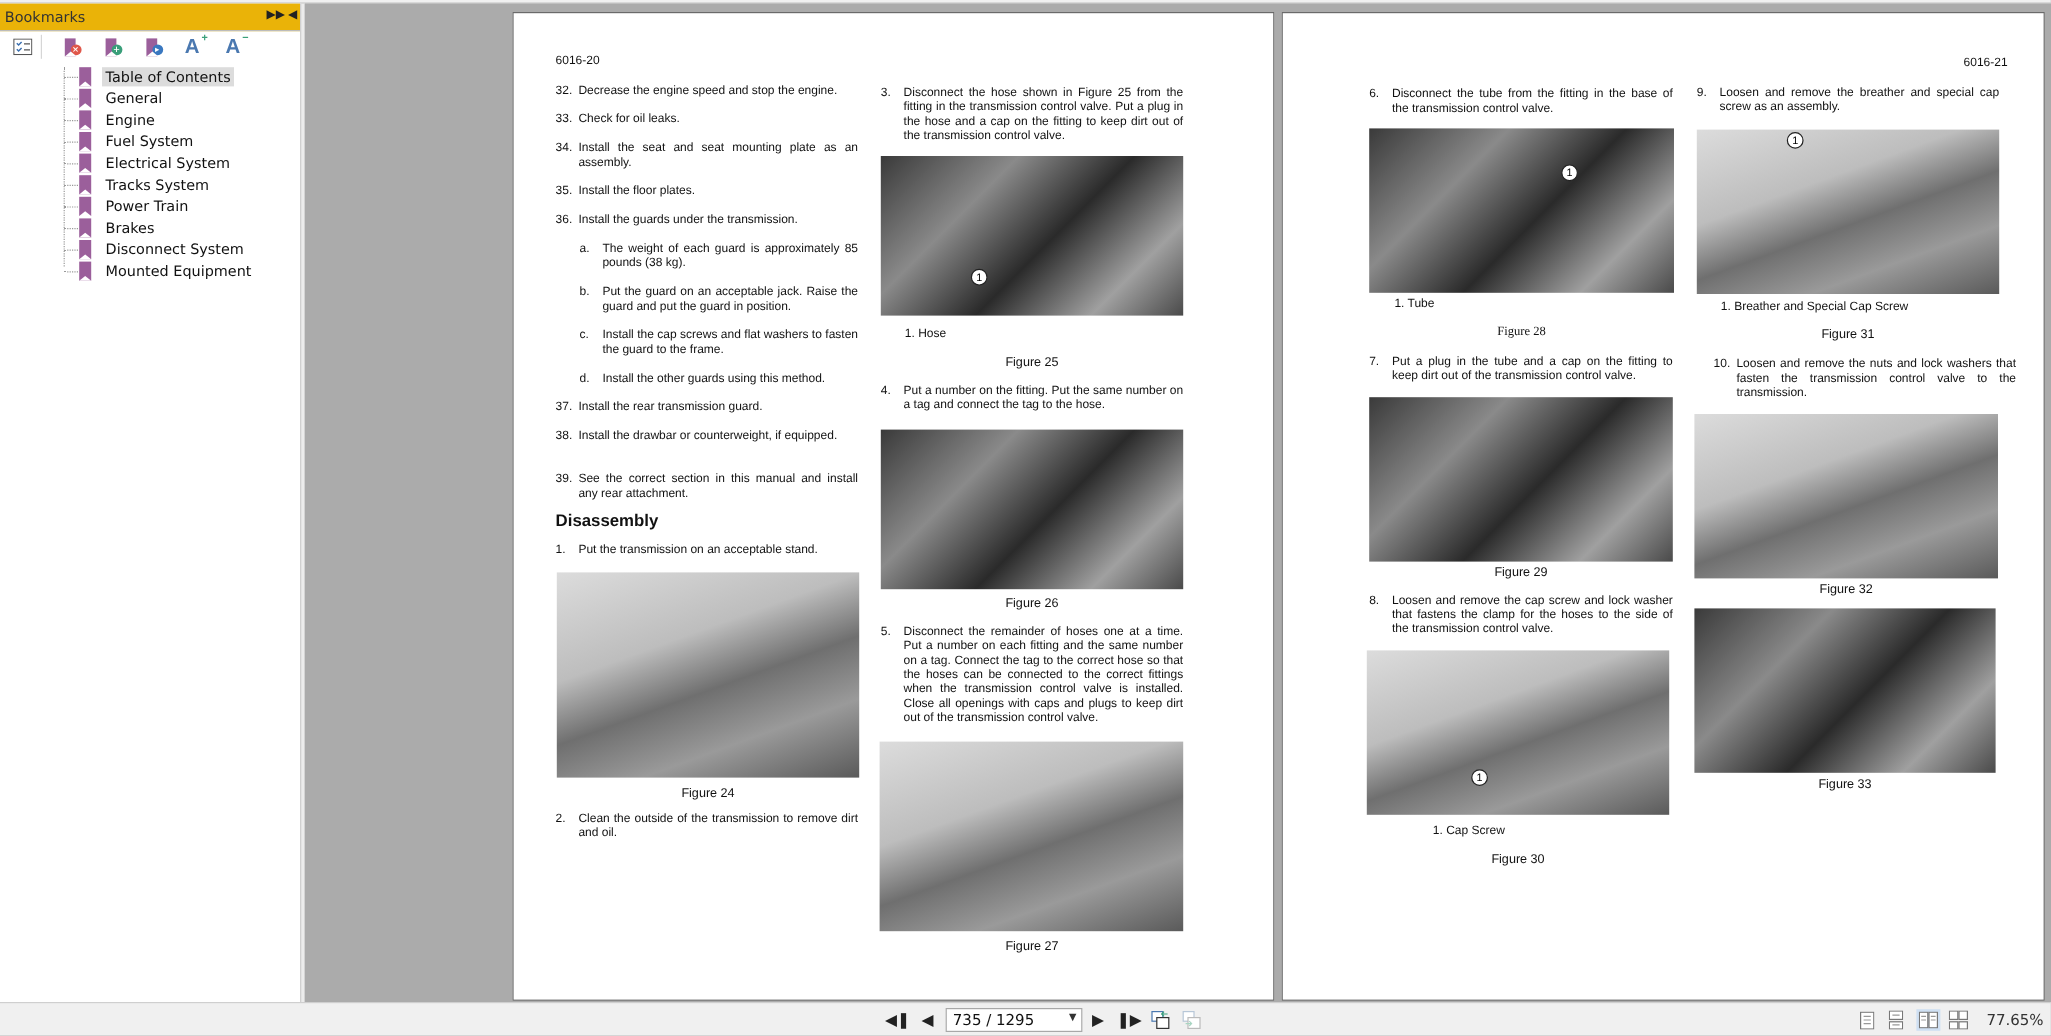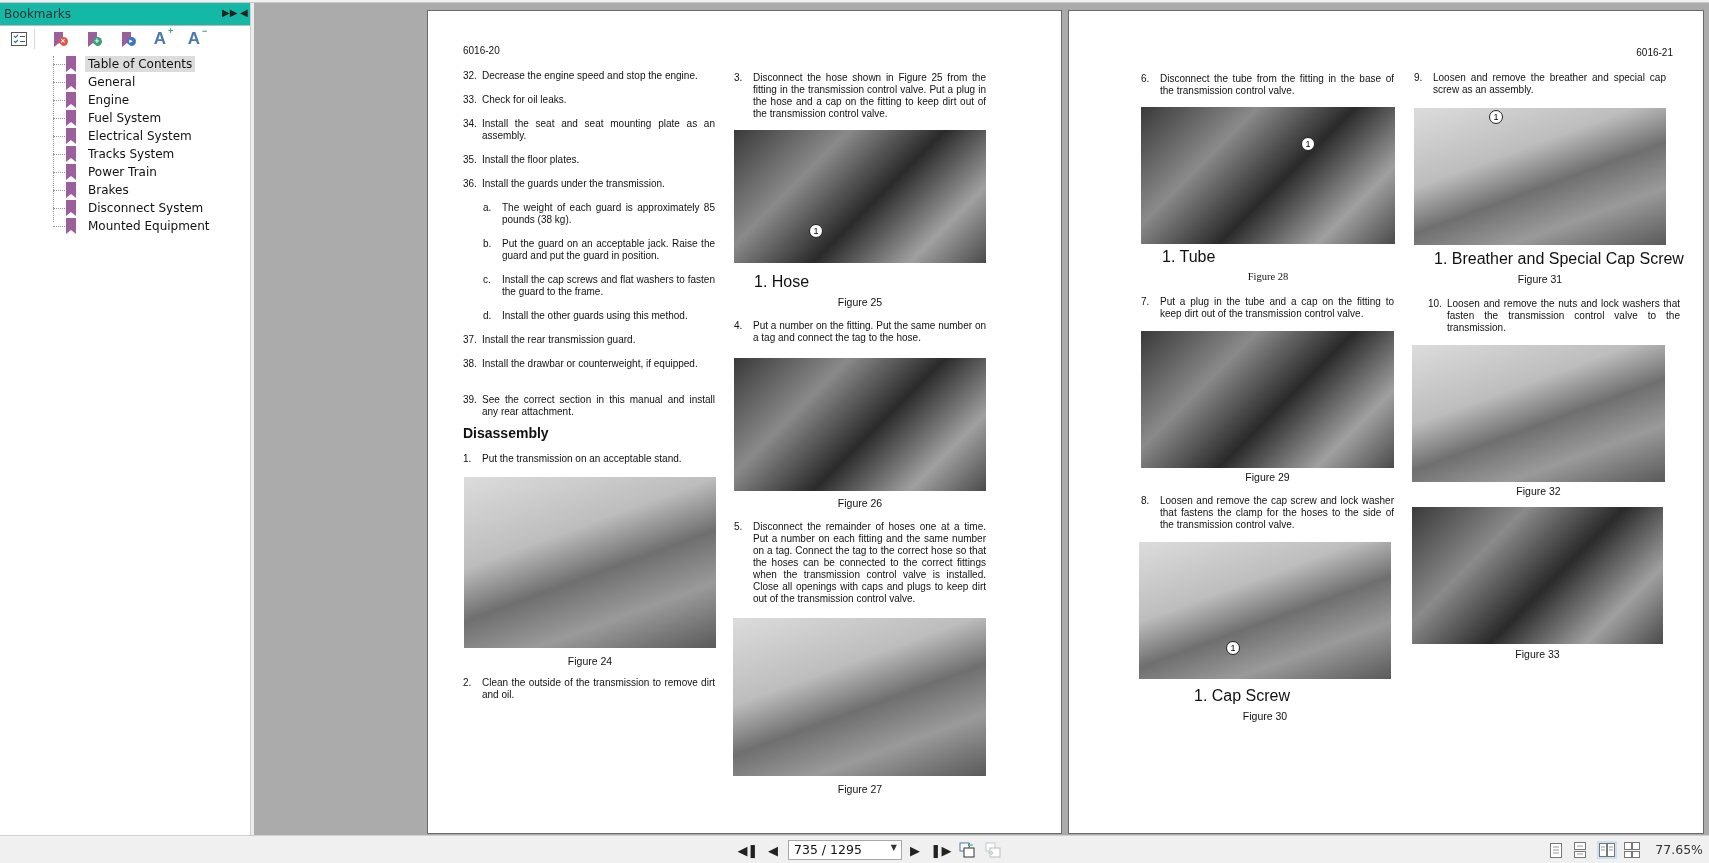--- a/index.html
+++ b/index.html
@@ -1,19 +1,19 @@
 <!DOCTYPE html>
 <html><head>
 <meta charset="utf-8">
 <style>
   *{box-sizing:border-box;margin:0;padding:0;}
   html,body{width:1709px;height:863px;overflow:hidden;background:#ababab;font-family:"DejaVu Sans",sans-serif;}
   .topline{position:absolute;left:0;top:0;width:1709px;height:3px;background:#f0f0f0;border-bottom:1px solid #c8c8c8;}
   .sidebar{position:absolute;left:0;top:3px;width:251px;height:832px;background:#fff;border-right:1px solid #d0d0d0;}
-  .sb-header{height:23px;background:#14b8a6;border-bottom:1px solid #bcbcbc;display:flex;align-items:center;padding-left:4px;font-size:12px;color:#333;position:relative;}
+  .sb-header{height:23px;background:#eab308;border-bottom:1px solid #bcbcbc;display:flex;align-items:center;padding-left:4px;font-size:12px;color:#333;position:relative;}
   .sb-header .ctl{position:absolute;top:4px;font-size:10px;color:#222;cursor:pointer;}
   .sb-toolbar{height:26px;display:flex;align-items:center;padding-left:8px;gap:0;}
   .tb-ic{width:34px;height:22px;display:flex;align-items:center;justify-content:center;cursor:pointer;}
   .tb-sep{width:1px;height:20px;background:#d6d6d6;margin:0 6px 0 4px;}
   .bm{position:relative;width:10px;height:16px;background:#9b5f9b;}
   .bm:after{content:"";position:absolute;left:0;bottom:0;border-left:5px solid transparent;border-right:5px solid transparent;border-bottom:4px solid #fff;}
   .badge{position:absolute;right:-5px;top:5px;width:9px;height:9px;border-radius:50%;color:#fff;font-size:7px;line-height:9px;text-align:center;font-weight:bold;}
   .aa{font-weight:bold;color:#4a78b0;font-size:17px;font-family:"Liberation Sans",sans-serif;position:relative;}
   .aa sup{font-size:9px;color:#3aa07a;position:absolute;top:-3px;right:-7px;}
   .tree{position:relative;padding-top:3px;margin-left:40px;}
@@ -31,21 +31,21 @@
   .p2{left:814px;width:636px;}
   .pnum{position:absolute;font-size:10px;}
   .txt{position:absolute;font-size:10px;line-height:12px;text-align:justify;}
   .txt .n{position:absolute;left:0;}
   .txt .b{display:block;}
   .heading{position:absolute;font-size:14px;font-weight:bold;}
   .photo{position:absolute;background:linear-gradient(135deg,#3a3a3a 0%,#8a8a8a 30%,#2a2a2a 55%,#a0a0a0 80%,#4a4a4a 100%);}
   .photo.light{background:linear-gradient(160deg,#dcdcdc 0%,#bdbdbd 35%,#6f6f6f 55%,#9a9a9a 75%,#5a5a5a 100%);}
   .callout{position:absolute;width:14px;height:14px;border:1px solid #222;border-radius:50%;background:#fff;font-size:9px;line-height:12px;text-align:center;color:#000;}
   .cap{position:absolute;font-size:10.5px;text-align:center;}
-  .legend{position:absolute;font-size:16px;}
+  .legend{position:absolute;font-size:10px;}
   .bottombar{position:absolute;left:0;top:835px;width:1709px;height:28px;background:#f0f0f0;border-top:1px solid #cfcfcf;}
   .nav{position:absolute;top:4px;width:22px;height:20px;display:flex;align-items:center;justify-content:center;font-size:13px;color:#222;cursor:pointer;}
   .pagebox{position:absolute;left:788px;top:4px;width:114px;height:20px;background:#fff;border:1px solid #a8a8a8;font-size:12.5px;padding:1px 5px;color:#111;cursor:text;font-family:"DejaVu Sans",sans-serif;}
   .pagebox .dd{position:absolute;right:4px;top:2px;font-size:8px;color:#333;}
   .view-ic{position:absolute;top:5px;width:20px;height:18px;display:flex;align-items:center;justify-content:center;cursor:pointer;}
   .view-ic.active{background:#cfe0f3;}
   .zoom{position:absolute;right:6px;top:6px;font-size:12.5px;color:#333;}
 </style>
 </head>
 <body>

